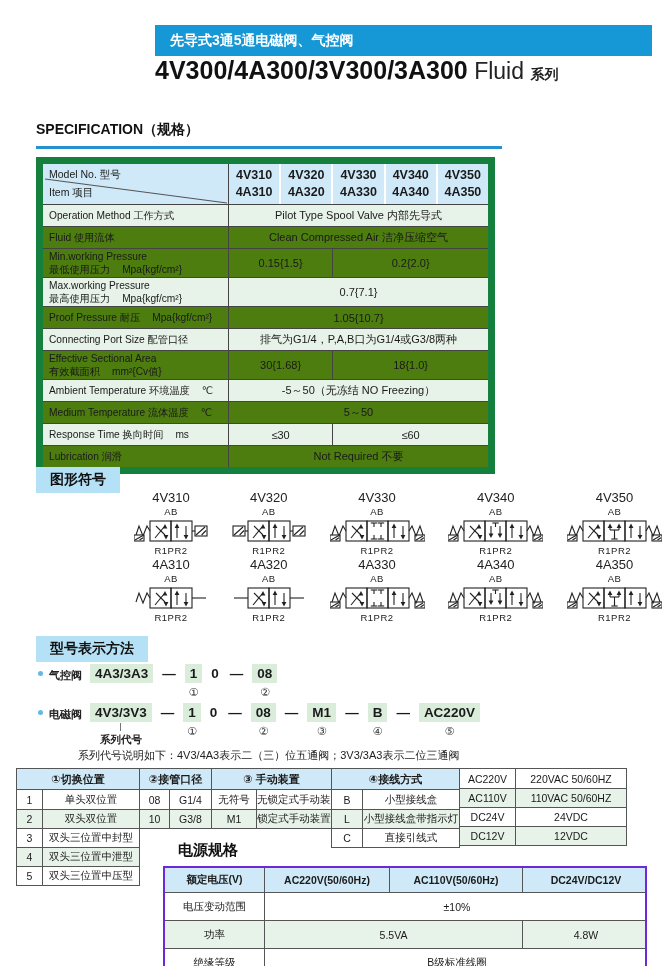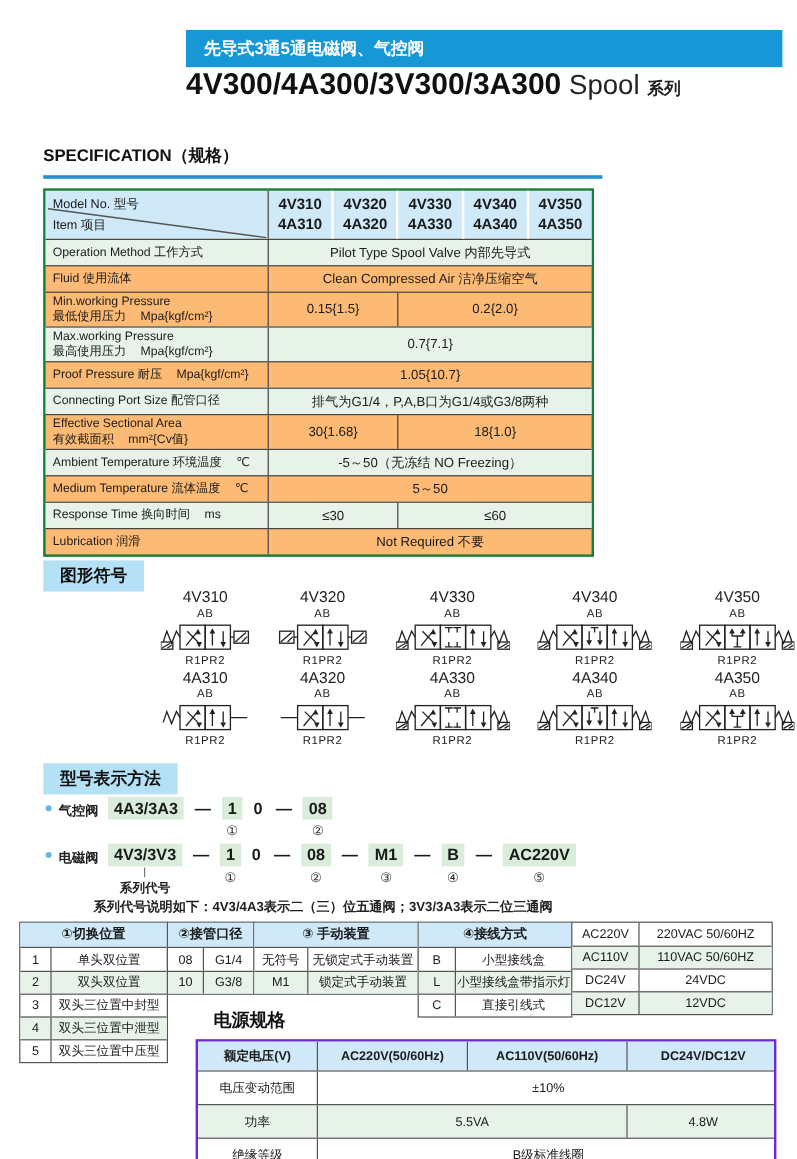--- a/index.html
+++ b/index.html
@@ -11,21 +11,21 @@
               color:#fff;font-size:14px;font-weight:bold;line-height:31px;padding-left:15px;box-sizing:border-box}
   .series-title{position:absolute;left:155px;top:56px;white-space:nowrap}
   .t-main{font-size:25px;font-weight:bold;color:#111}
   .t-series{font-size:23px;color:#222}
   .t-zh{font-size:14px;font-weight:bold;color:#222}
 
   .spec-title{position:absolute;left:36px;top:121px;font-size:14px;font-weight:bold;color:#111}
   .spec-rule{position:absolute;left:36px;top:146px;width:466px;height:3px;background:#2591cf}
 
   
-  .spec-table{position:absolute;left:36px;top:157px;width:459px;border:2px solid #15803d;box-sizing:border-box;background:#fdba74}
+  .spec-table{position:absolute;left:36px;top:157px;width:459px;border:7px solid #15803d;box-sizing:border-box;background:#4d7c0f}
   .sp-row{display:flex;height:22px;box-sizing:border-box}
   .sp-row + .sp-row{border-top:1px solid #444}
   .sp-head{height:40px;background:#cfe9f8}
   .sp-row.green{background:#e7f2e8}
   .sp-label{width:186px;border-right:1px solid #444;box-sizing:border-box;display:flex;flex-direction:column;
             justify-content:center;padding:1px 6px;position:relative}
   .sp-corner{padding:0}
   .sp-corner svg{position:absolute;left:0;top:0;width:100%;height:100%}
   .cor-top{position:absolute;left:6px;top:4px;font-size:10.5px}
   .cor-bot{position:absolute;left:6px;bottom:4px;font-size:10.5px}
@@ -58,21 +58,21 @@
   .mc-bullet{width:5px;height:5px;border-radius:50%;background:#64b9e4;margin:7px 6px 0 0;flex:none}
   .mc-cat{font-size:11px;font-weight:bold;margin:4px 8px 0 0;color:#222;white-space:nowrap}
   .mc-segs{display:flex;align-items:flex-start}
   .seg{display:flex;flex-direction:column;align-items:center;margin-right:7px}
   .seg-box{background:#d9edda;padding:0 5px;height:19px;line-height:19px;font-size:13.5px;font-weight:bold;white-space:nowrap}
   .seg-plain{height:19px;line-height:19px;font-size:13.5px;font-weight:bold;padding:0 2px}
   .seg-circle{font-size:11px;margin-top:3px;color:#333}
   .seg-note{display:flex;flex-direction:column;align-items:center;margin-top:1px}
   .seg-tick{width:1px;height:8px;background:#777}
   .seg-note-text{font-size:10.5px;font-weight:bold;margin-top:2px;color:#222;white-space:nowrap}
-  .mc-note{position:absolute;left:78px;top:748px;font-size:11px;font-weight:bold;color:#222;white-space:nowrap}
+  .mc-note{position:absolute;left:78px;top:748px;font-size:11px;font-weight:normal;color:#222;white-space:nowrap}
 
   
   .code-tables{position:absolute;left:16px;top:768px;display:flex;align-items:flex-start}
   .ctable{border:1px solid #555;box-sizing:border-box;background:#fff}
   .ctable + .ctable{margin-left:-1px}
   .ct-head{height:20px;line-height:20px;text-align:center;background:#cfe9f8;font-size:11px;font-weight:bold;border-bottom:1px solid #555}
   .ct-row{display:flex;height:19px;box-sizing:border-box}
   .ct-row + .ct-row{border-top:1px solid #555}
   .ct-row.green{background:#e7f2e8}
   .ct-cell{display:flex;align-items:center;justify-content:center;font-size:10.5px;box-sizing:border-box;white-space:nowrap}
@@ -93,21 +93,21 @@
   .pw-cell + .pw-cell{border-left:1px solid #555}
 </style>
 </head>
 <body>
 
 <div class="page">
   <div class="title-band">
     <span>先导式3通5通电磁阀、气控阀</span>
   </div>
   <div class="series-title">
-    <span class="t-main">4V300/4A300/3V300/3A300</span><span class="t-series"> Spool </span><span class="t-zh">系列</span>
+    <span class="t-main">4V300/4A300/3V300/3A300</span><span class="t-series"> Fluid </span><span class="t-zh">系列</span>
   </div>
 
   <div class="spec-title">SPECIFICATION（规格）</div>
   <div class="spec-rule"></div>
   <div class="spec-table">
       <div class="sp-row sp-head">
         <div class="sp-label sp-corner">
           <svg viewBox="0 0 186 40" preserveAspectRatio="none">
             <line x1="2" y1="15" x2="185" y2="39" stroke="#555" stroke-width="1.2"></line>
           </svg>
@@ -677,21 +677,21 @@
         <div class="ct-head">②接管口径</div>
         <div class="ct-row">
           <div class="ct-cell ct-code" style="width: 30px;">08</div>
           <div class="ct-cell ct-desc">G1/4</div>
         </div>
         <div class="ct-row green">
           <div class="ct-cell ct-code" style="width: 30px;">10</div>
           <div class="ct-cell ct-desc">G3/8</div>
         </div>
       </div>
-      <div class="ctable" style="width: 138px;">
+      <div class="ctable" style="width: 121px;">
         <div class="ct-head">③ 手动装置</div>
         <div class="ct-row">
           <div class="ct-cell ct-code" style="width: 45px;">无符号</div>
           <div class="ct-cell ct-desc">无锁定式手动装置</div>
         </div>
         <div class="ct-row green">
           <div class="ct-cell ct-code" style="width: 45px;">M1</div>
           <div class="ct-cell ct-desc">锁定式手动装置</div>
         </div>
       </div>

